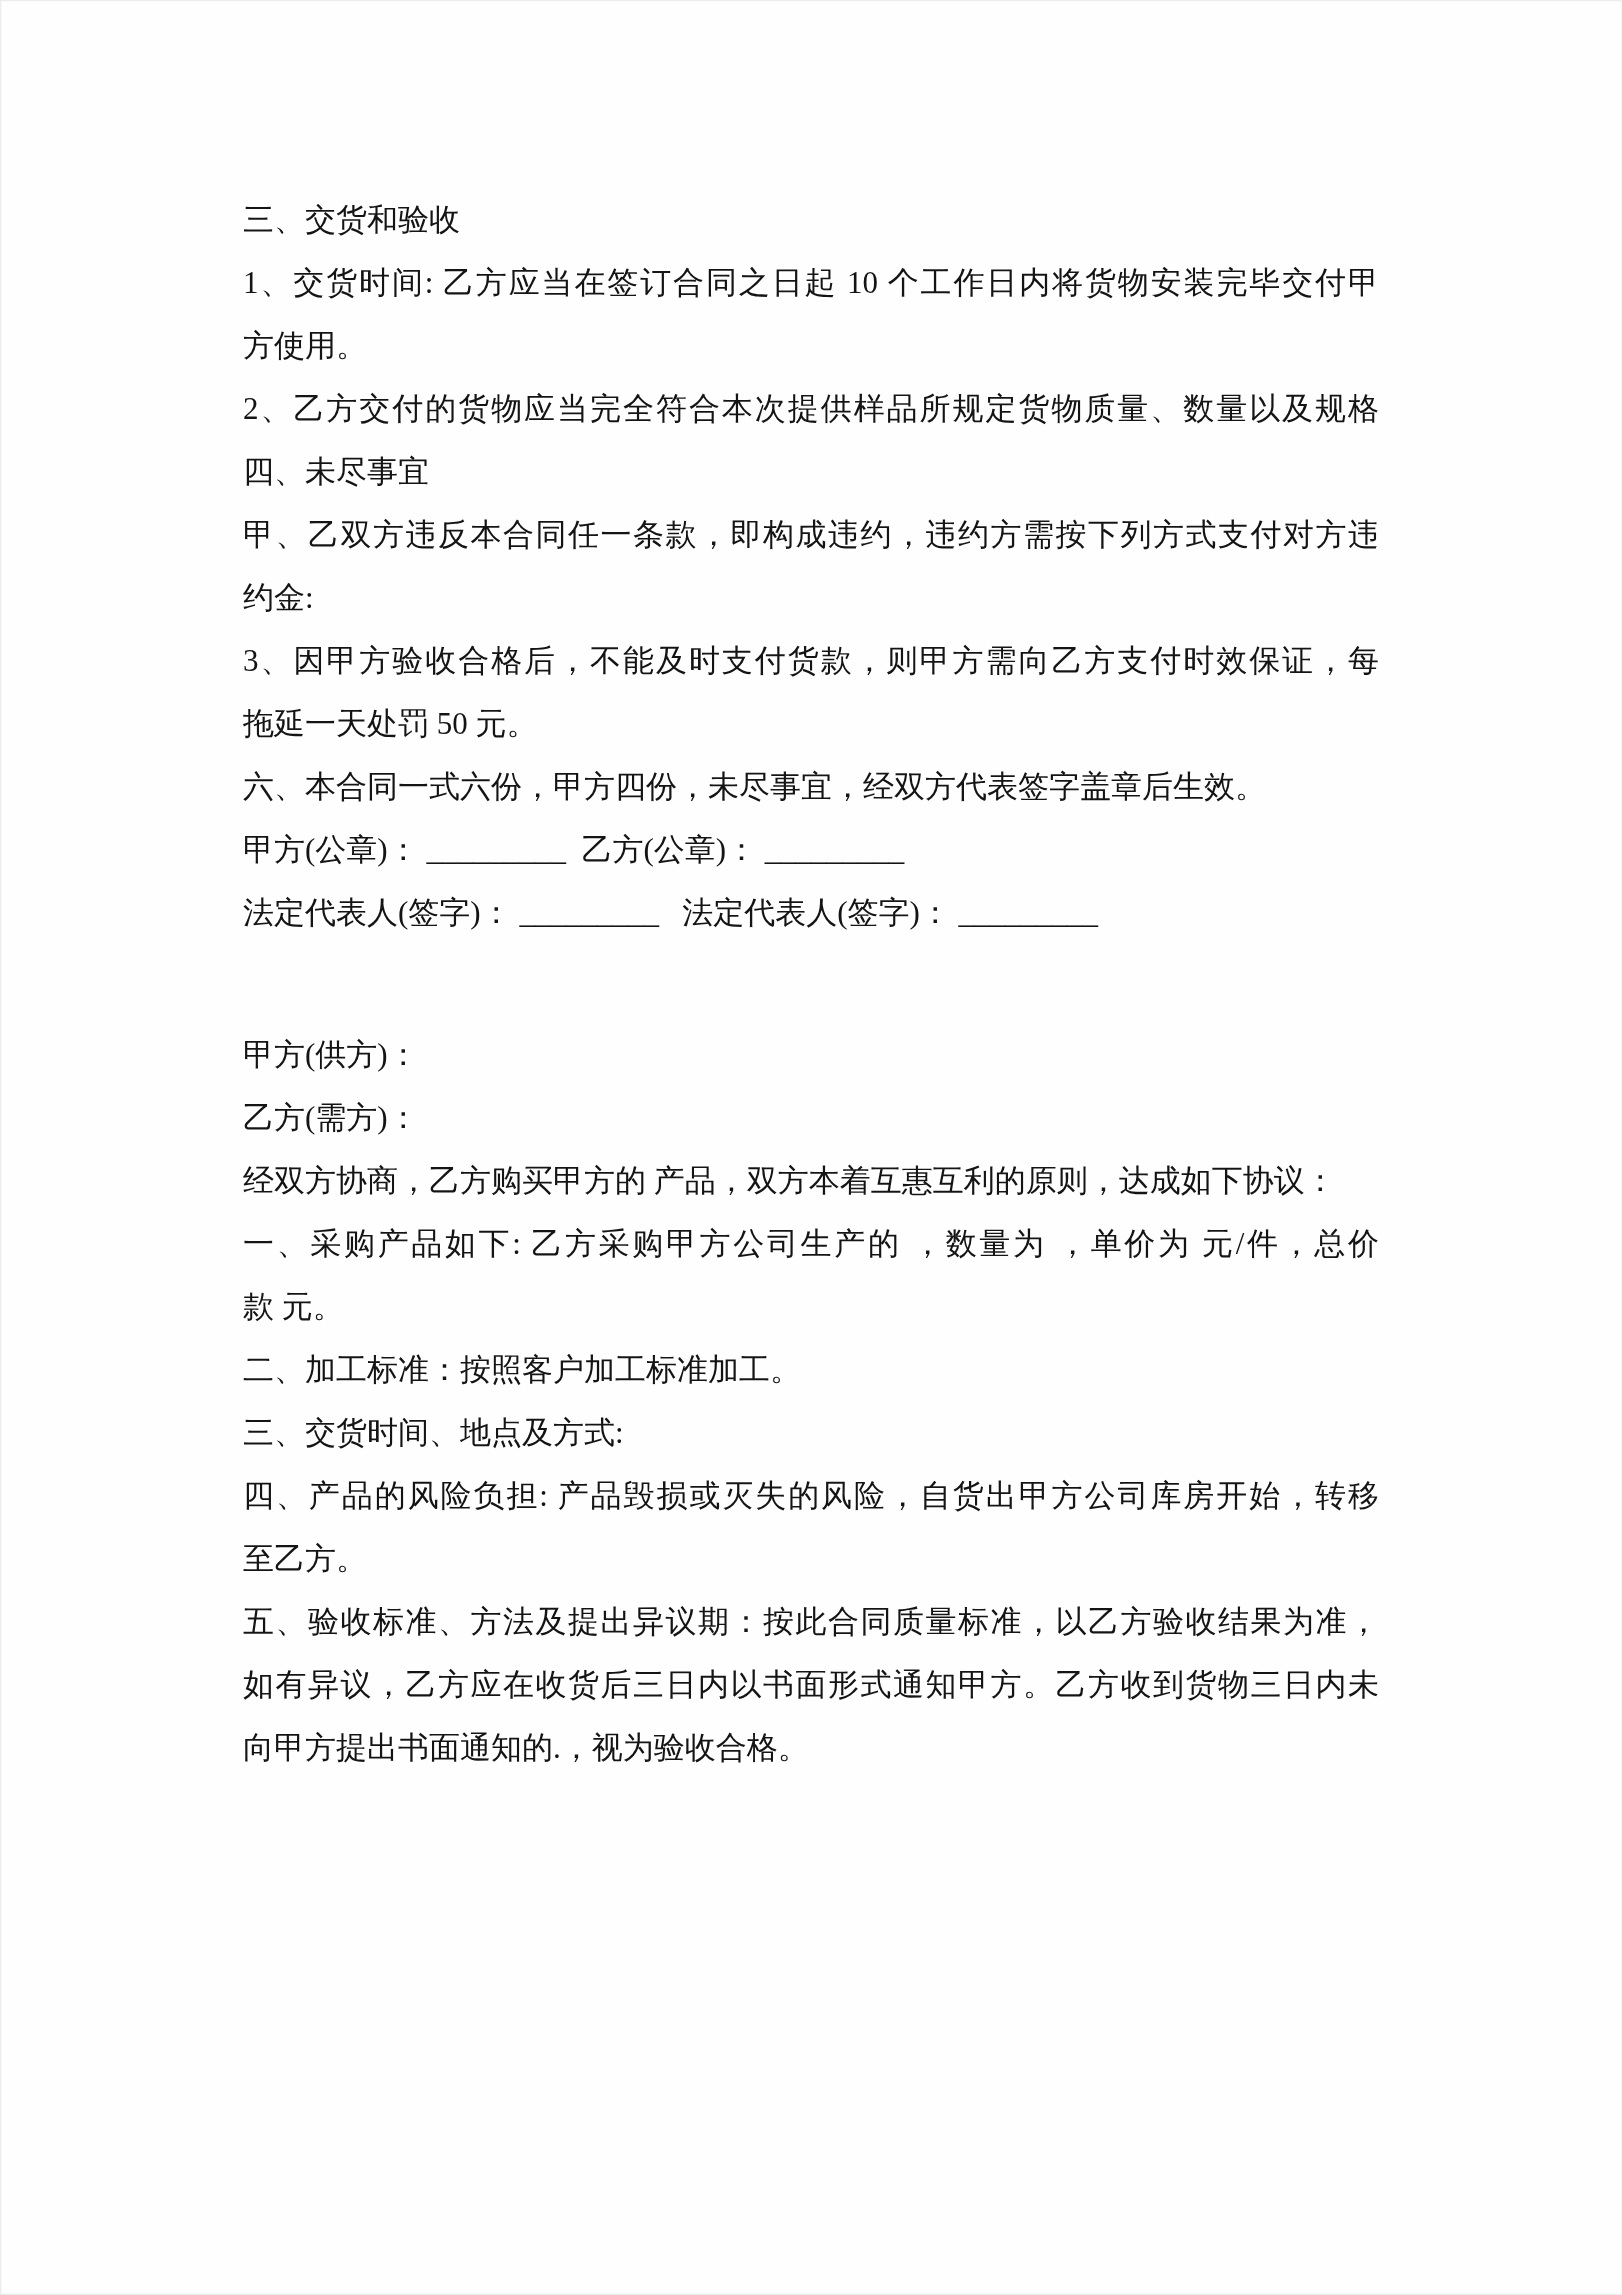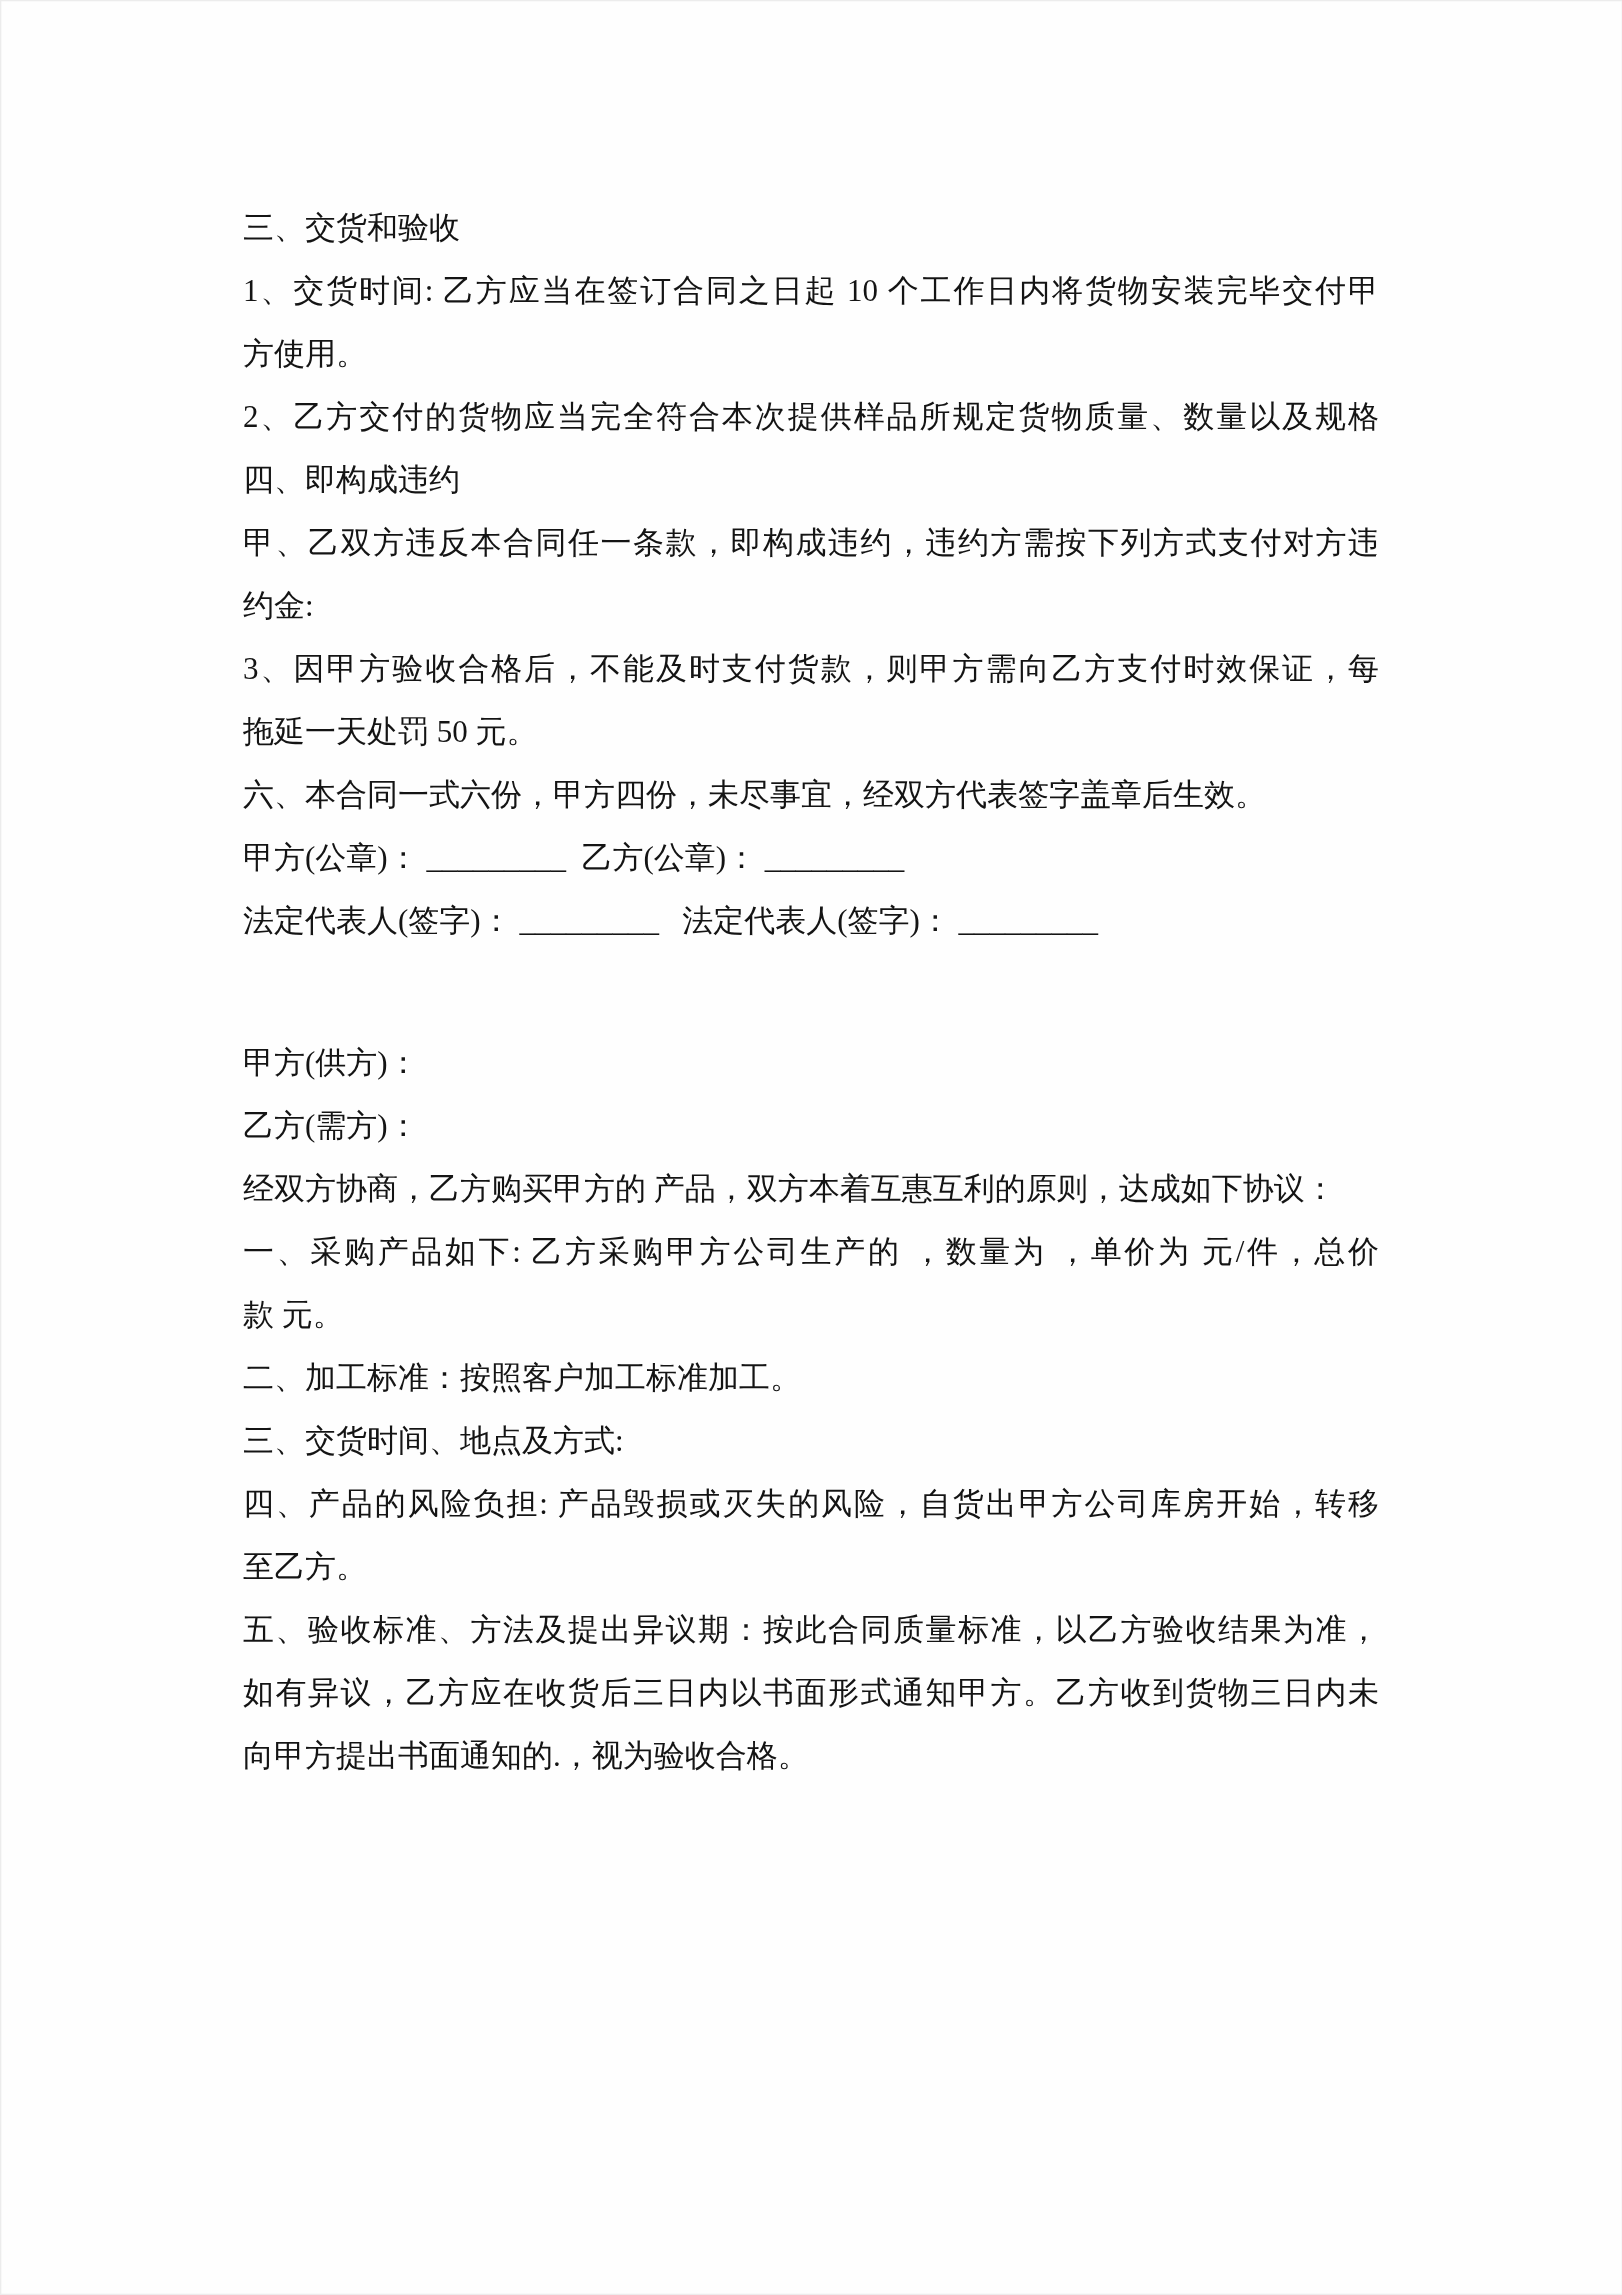--- a/index.html
+++ b/index.html
@@ -12,21 +12,21 @@
     width: 1623px;
     height: 2295px;
     background: #fefefe;
     box-shadow: inset 0 0 0 1.3px #ececec;
     overflow: hidden;
     font-family: "Liberation Serif", "DejaVu Serif", serif;
   }
   .content {
     position: absolute;
     left: 243px;
-    top: 196px;
+    top: 188px;
     width: 1136px;
     font-size: 31px;
     color: #141414;
   }
   .line {
     height: 63px;
     line-height: 63px;
     white-space: pre;          
     font-kerning: none;
   }
@@ -49,21 +49,21 @@
 </style>
 </head>
 <body>
 
 <div class="page">
   <div class="content">
     <div class="line">三、交货和验收</div>
     <div class="line fill">1、交货时间: 乙方应当在签订合同之日起 10 个工作日内将货物安装完毕交付甲</div>
     <div class="line">方使用。</div>
     <div class="line fill">2、乙方交付的货物应当完全符合本次提供样品所规定货物质量、数量以及规格</div>
-    <div class="line">四、即构成违约</div>
+    <div class="line">四、未尽事宜</div>
     <div class="line fill">甲、乙双方违反本合同任一条款，即构成违约，违约方需按下列方式支付对方违</div>
     <div class="line">约金:</div>
     <div class="line fill">3、因甲方验收合格后，不能及时支付货款，则甲方需向乙方支付时效保证，每</div>
     <div class="line">拖延一天处罚 50 元。</div>
     <div class="line">六、本合同一式六份，甲方四份，未尽事宜，经双方代表签字盖章后生效。</div>
     <div class="line">甲方(公章)： _________  乙方(公章)： _________</div>
     <div class="line">法定代表人(签字)： _________   法定代表人(签字)： _________</div>
     <div class="gap"></div>
     <div class="line">甲方(供方)：</div>
     <div class="line">乙方(需方)：</div>

